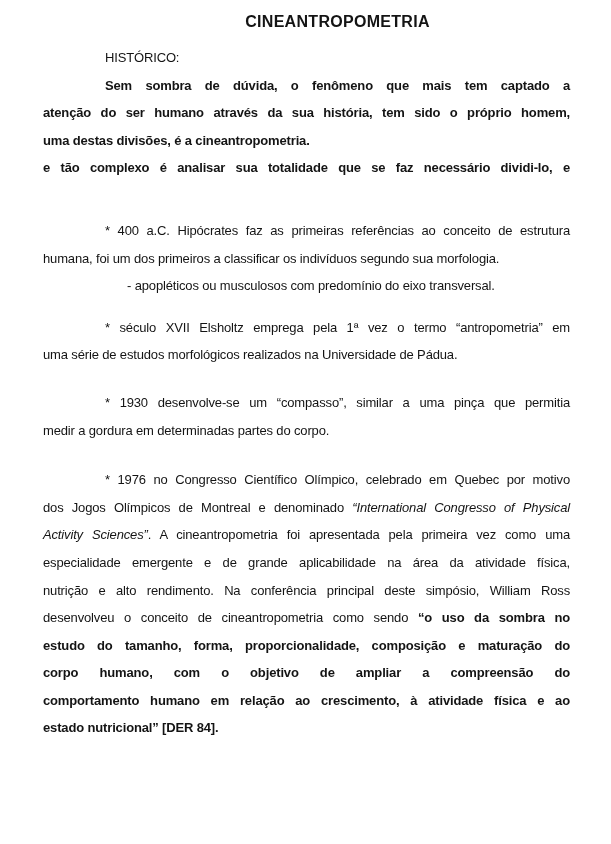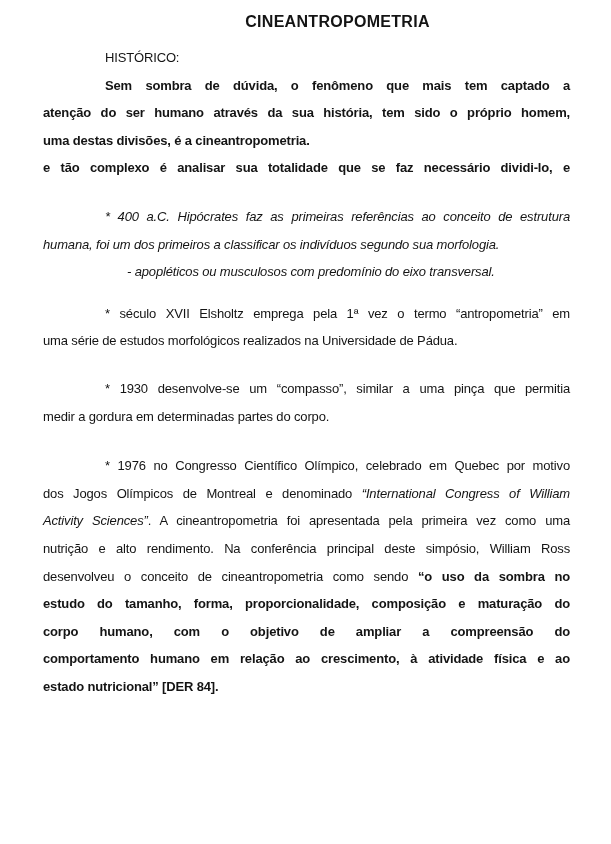--- a/index.html
+++ b/index.html
@@ -25,21 +25,21 @@
     text-align: center;
     line-height: 24px;
   }
   .ln { line-height: 27.6px; }
   .j { text-align: justify; text-align-last: justify; }
   .ind { padding-left: 62px; }
   .ind2 { padding-left: 84px; }
   .b { font-weight: bold; }
   .i { font-style: italic; }
   .sec-hist { margin-top: 10px; }
-  .p400  { margin-top: 21px; font-style: italic; }
+  .p400  { margin-top: 35px; }
   .pxvii { margin-top: 14px; }
   .p1930 { margin-top: 20px; }
   .p1972 { margin-top: 17px; }
   .p1976 { margin-top: 22px; }
 </style>
 </head>
 <body>
 
 <div class="page">
 
@@ -66,22 +66,23 @@
   </div>
 
   <div class="para p1930">
     <div class="ln j ind">* 1930 desenvolve-se um “compasso”, similar a uma pinça que permitia</div>
     <div class="ln">medir a gordura em determinadas partes do corpo.</div>
   </div>
 
 
   <div class="para p1976">
     <div class="ln j ind">* 1976 no Congresso Científico Olímpico, celebrado em Quebec por motivo</div>
-    <div class="ln j"><span>dos Jogos Olímpicos de Montreal e denominado </span><span class="i">“International Congress of William</span></div>
+    <div class="ln j"><span>dos Jogos Olímpicos de Montreal e denominado </span><span class="i">“International Congresso of Physical</span></div>
     <div class="ln j"><span class="i">Activity Sciences”</span><span>. A cineantropometria foi apresentada pela primeira vez como uma</span></div>
+    <div class="ln j">especialidade emergente e de grande aplicabilidade na área da atividade física,</div>
     <div class="ln j">nutrição e alto rendimento. Na conferência principal deste simpósio, William Ross</div>
     <div class="ln j"><span>desenvolveu o conceito de cineantropometria como sendo </span><span class="b">“o uso da sombra no</span></div>
     <div class="ln j b">estudo do tamanho, forma, proporcionalidade, composição e maturação do</div>
     <div class="ln j b">corpo humano, com o objetivo de ampliar a compreensão do</div>
     <div class="ln j b">comportamento humano em relação ao crescimento, à atividade física e ao</div>
     <div class="ln b">estado nutricional” [DER 84].</div>
   </div>
 
 </div>
 

